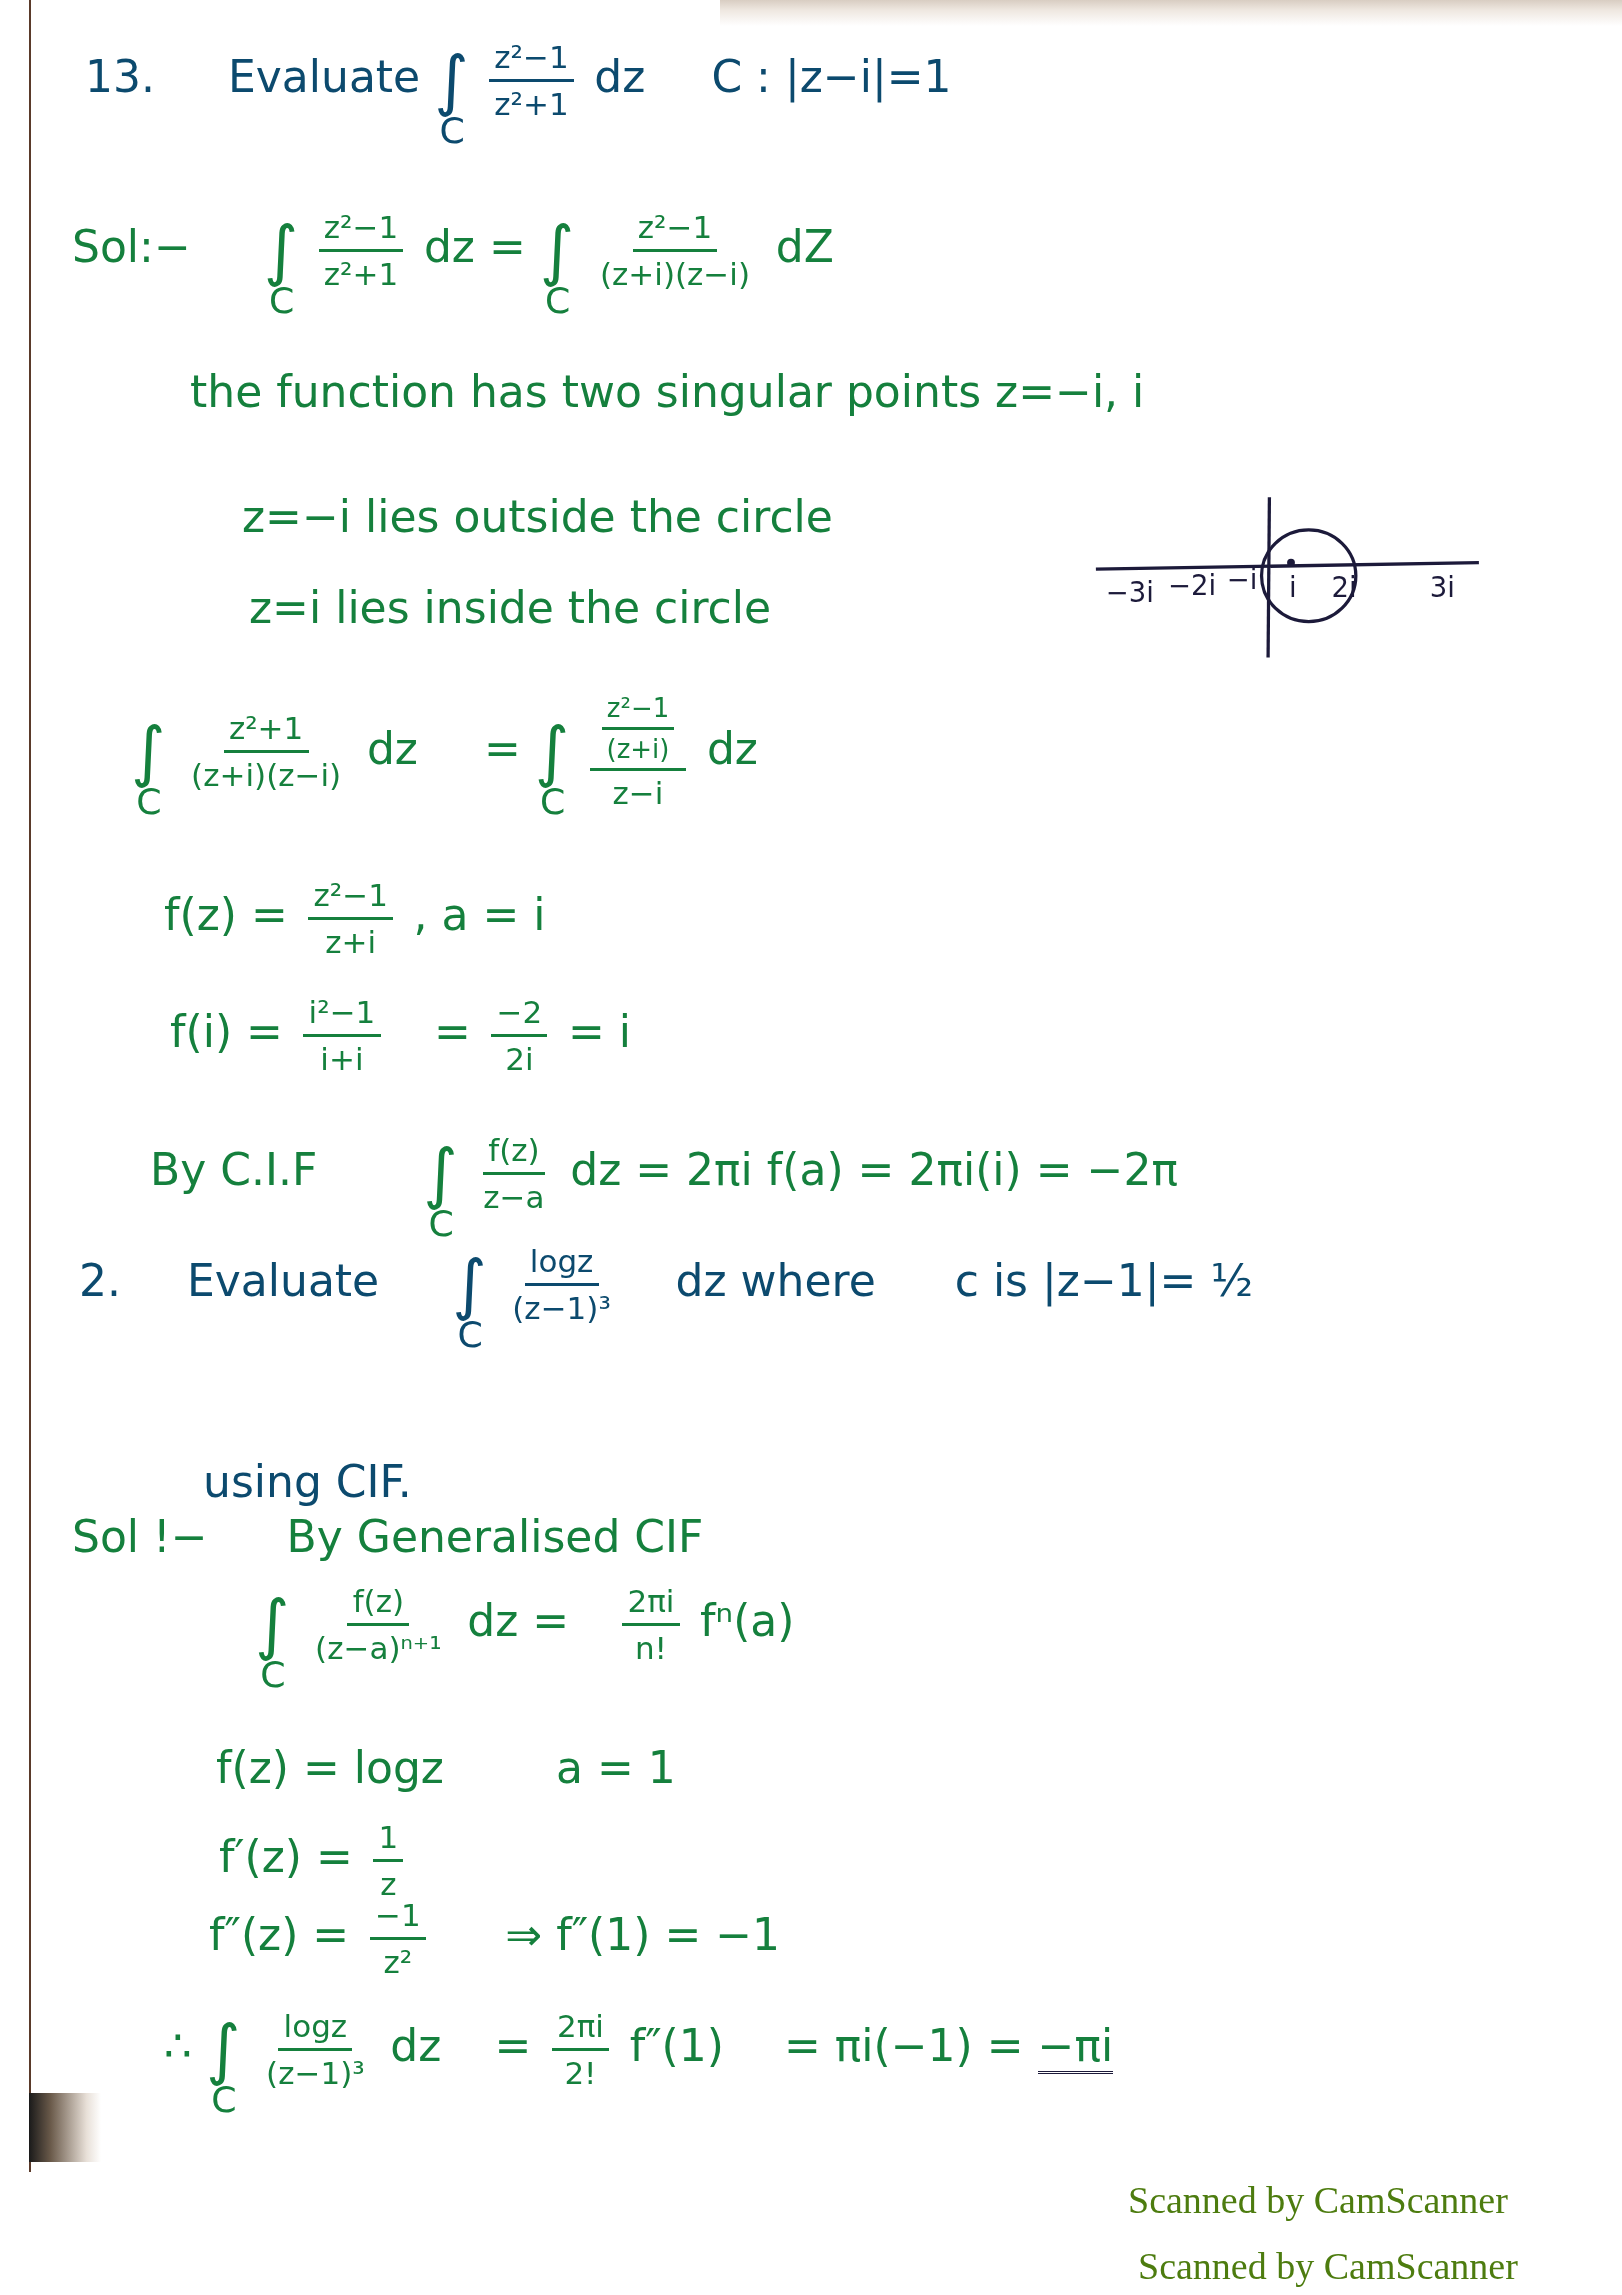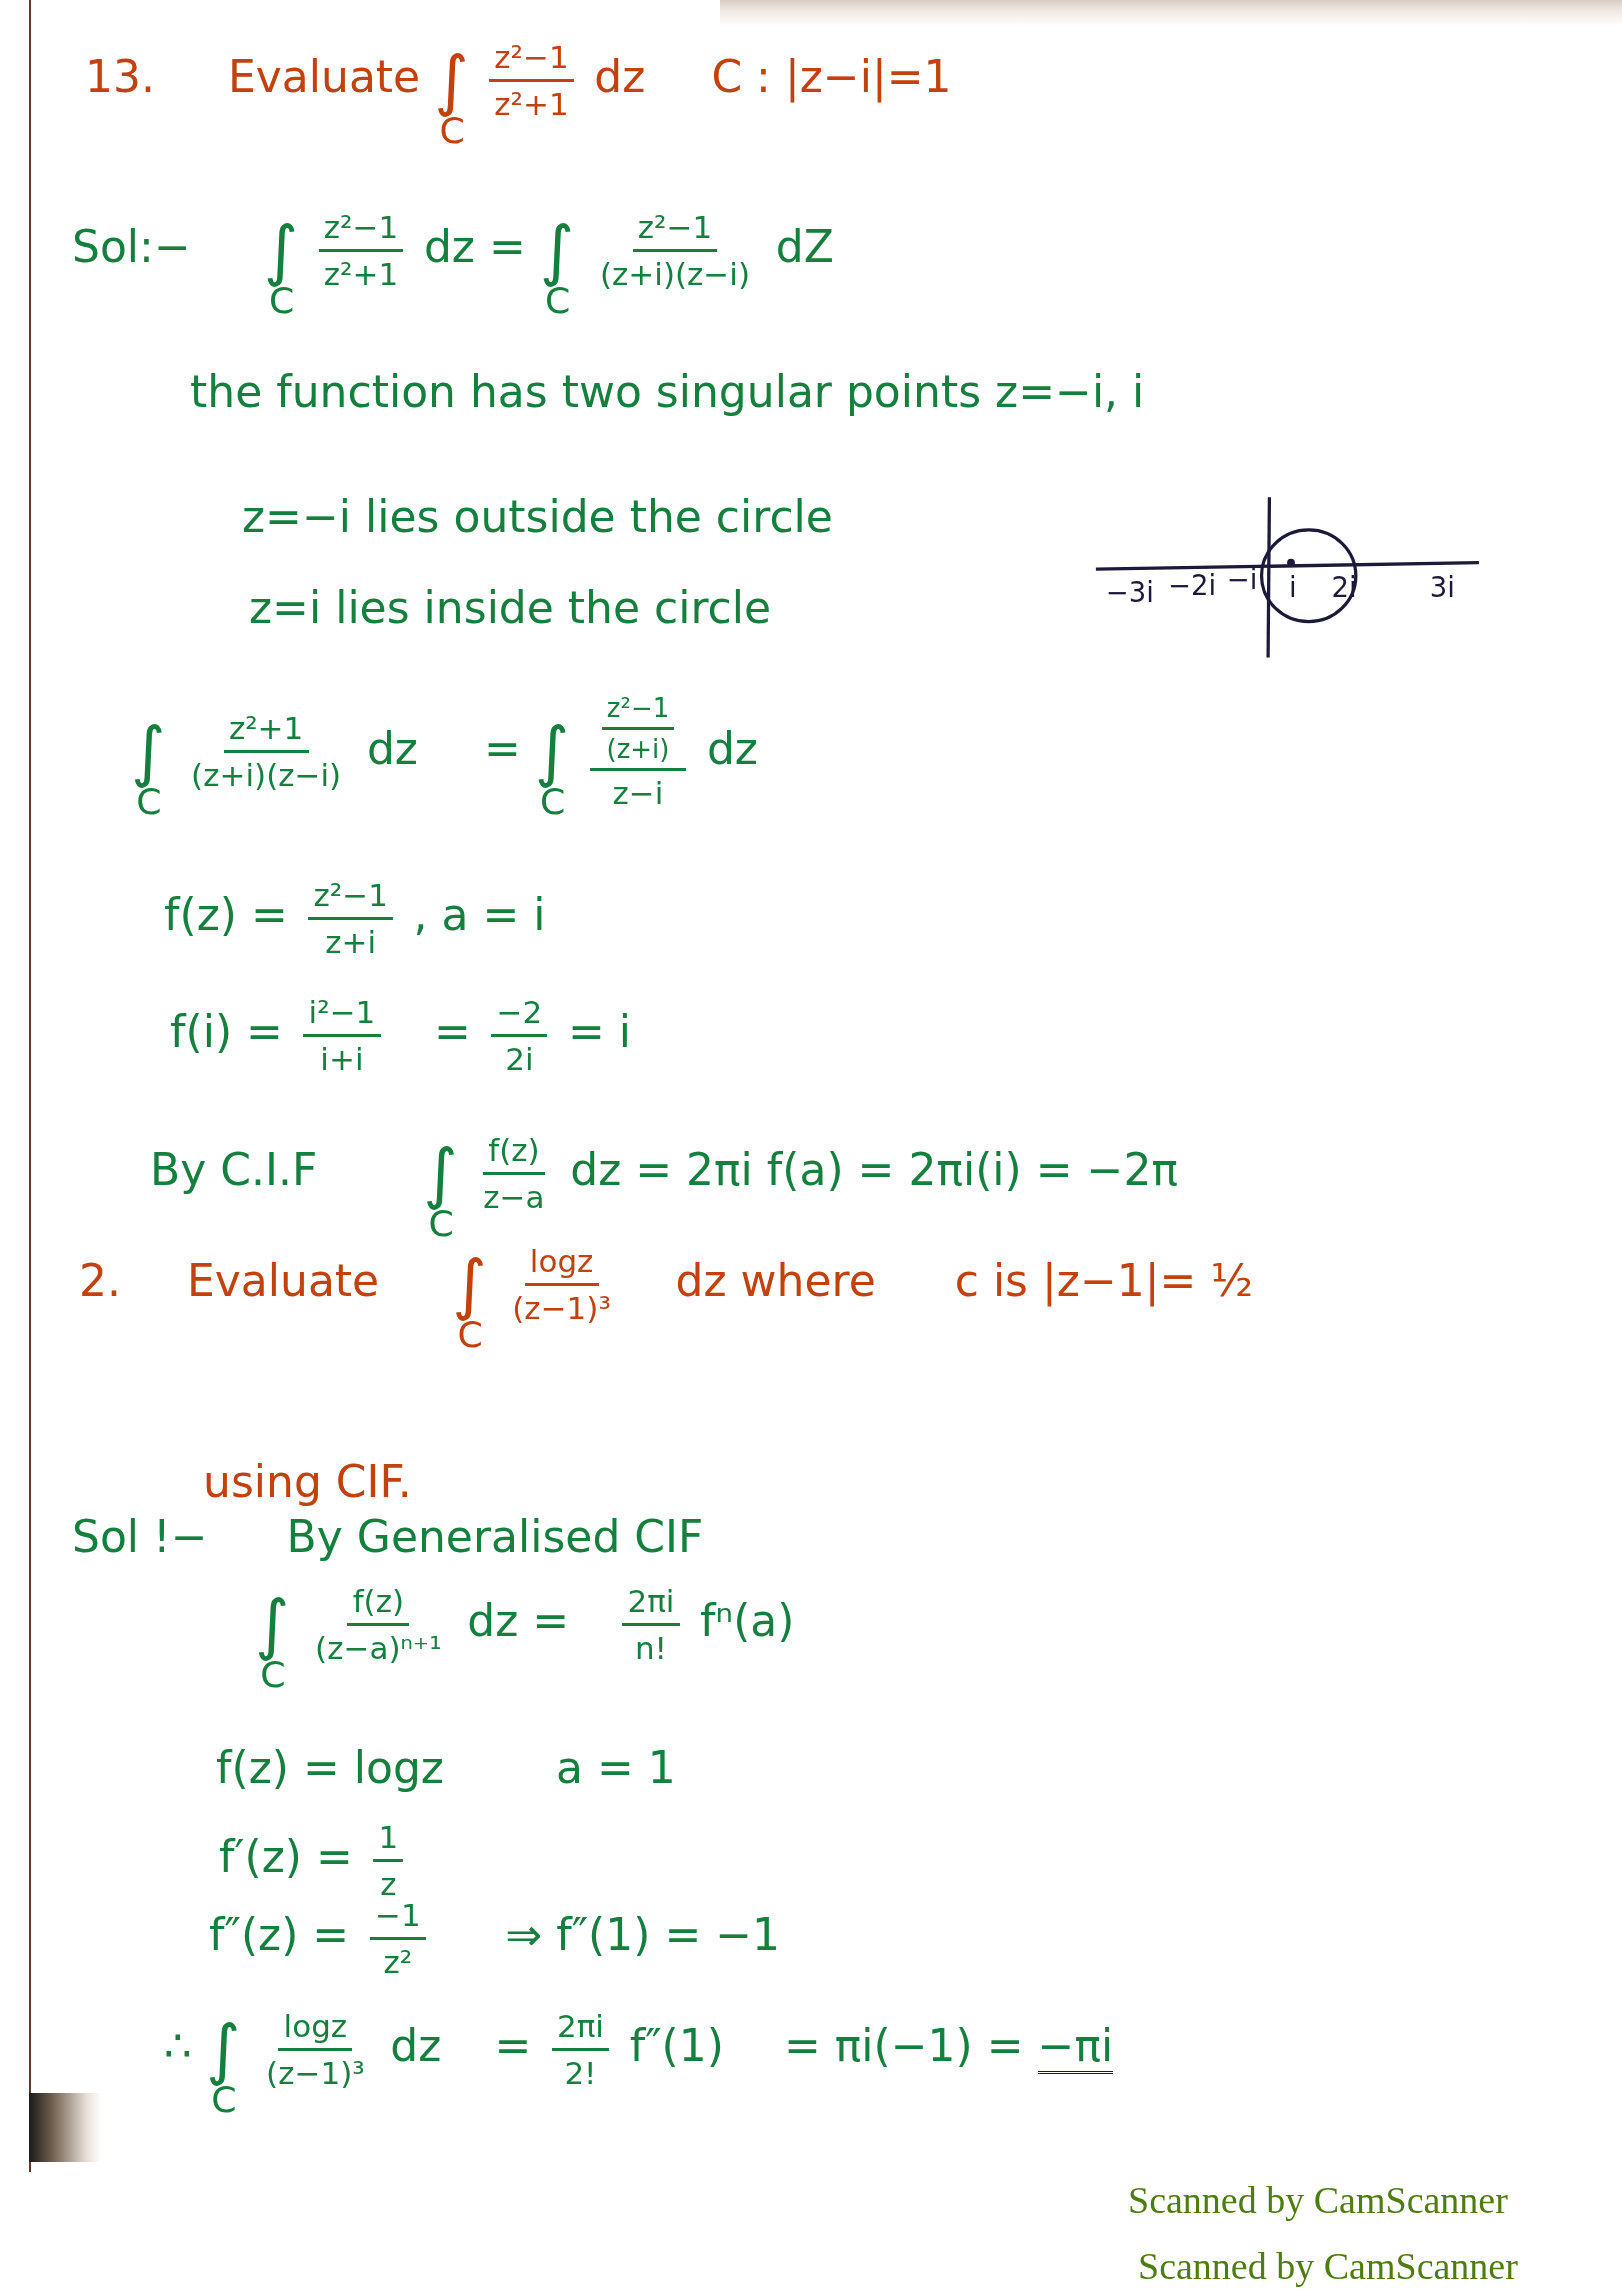--- a/index.html
+++ b/index.html
@@ -15,21 +15,21 @@
   .page-top-shadow {
     position: absolute; left: 720px; top: 0; width: 903px; height: 26px;
     background: linear-gradient(180deg, #c8b8a8 0%, #e8ded4 40%, #ffffff 100%);
     opacity: 0.7;
   }
   .corner-shadow {
     position: absolute; left: 29px; top: 2093px; width: 72px; height: 69px;
     background: linear-gradient(90deg, #1a1a1a 0%, #6a5a4a 30%, #e8e0d8 80%, #ffffff 100%);
   }
   .hw { position: absolute; white-space: nowrap; font-family: "DejaVu Sans", sans-serif; }
-  .red { color: #c2410c; }
+  .red { color: #0c4a6e; }
   .blue { color: #15803d; }
   .frac { display: inline-flex; flex-direction: column; align-items: center; vertical-align: middle; margin: 0 6.5px; }
   .frac .num { padding: 0 5.2px 3.9px; border-bottom: 3.3px solid currentColor; }
   .frac .den { padding: 3.9px 5.2px 0; }
   .integral { display: inline-block; position: relative; font-size: 150%; vertical-align: middle; }
   .integral sub { position: absolute; left: 5.2px; bottom: -33px; font-size: 55%; }
   .fs-lg { font-size: 44px; }
   .fs-sm { font-size: 31px; }
   .diagram { position: absolute; left: 1073px; top: 484px; width: 419px; height: 177px; }
   .footer-text {

